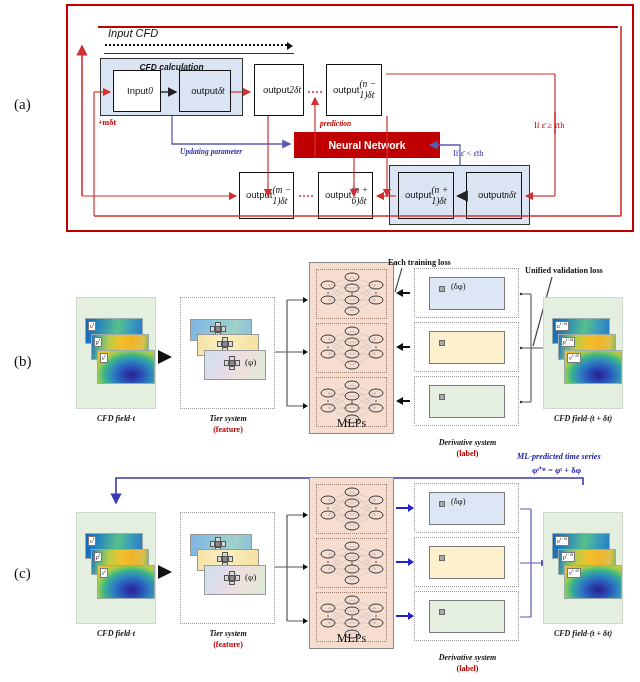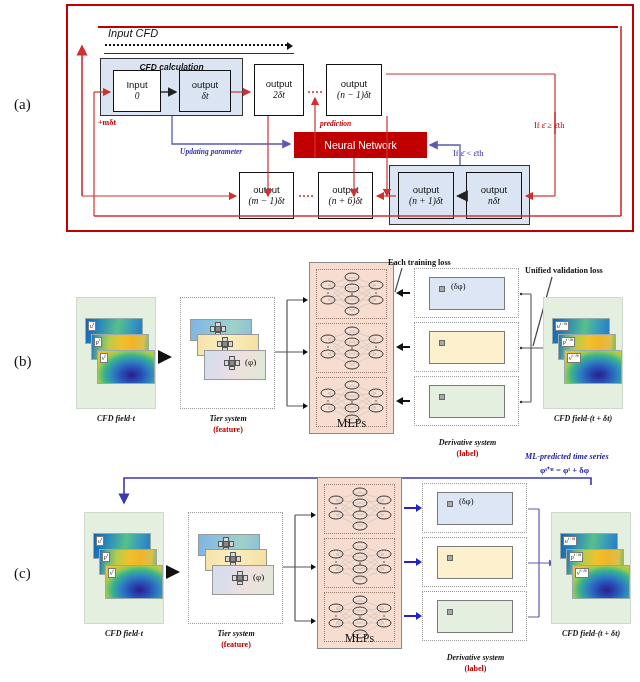--- a/index.html
+++ b/index.html
@@ -74,35 +74,37 @@
     background: #dbe4f2; border: 1.6px solid #333;
   }
   .cfd-calc-label {
     position: absolute; left: 0; right: 0; top: 3px;
     text-align: center; font-size: 8.5px; font-weight: bold; font-style: italic;
     font-family: "Liberation Sans", sans-serif; color: #111;
   }
 
   .a-box {
     position: absolute; background: #fff; border: 1.6px solid #111;
-    display: flex; flex-direction: column;
+    display: flex; 
     align-items: center; justify-content: center;
     font-size: 9.5px; line-height: 1.15; color: #111;
     font-family: "Liberation Sans", sans-serif;
+    padding-left: 6px;
   }
   .a-box .l2 { font-family: "Liberation Serif", serif; font-style: italic; }
 
   
   .nn-box {
     position: absolute; left: 226px; top: 126px;
-    width: 133px; height: 26px;
+    width: 146px; height: 26px;
     background: #c00000;
     display: flex; align-items: center; justify-content: center;
     color: #fff; font-size: 10.5px;
     font-family: "Liberation Sans", sans-serif;
+    font-weight: bold;
   }
 
   
   .a-cap { position: absolute; font-size: 8px; white-space: nowrap; }
   .a-cap.sans { font-family: Liberation Serif, serif; }
 
   
   .flow { position: absolute; }
 
   .cfd-field {
@@ -514,21 +516,21 @@
     <div class="field-card" style="left:14px; top:36px; width:58px; height:26px; background:linear-gradient(95deg,#2b6fc0 0%,#57b08a 12%,#b8cc4a 30%,#f2c02a 52%,#f0b42a 72%,#d8c050 90%,#7ab85a 100%);">
       <span class="field-tag">p<sup>t+δt</sup></span>
     </div>
     <div class="field-card" style="left:20px; top:52px; width:58px; height:34px; background:radial-gradient(ellipse at 60% 75%, #2b1e8c 0%, #2850b8 22%, #2f86c0 42%, #3ab48a 58%, #9ccc50 72%, #f0c030 88%, #e8b84c 100%);">
       <span class="field-tag">v<sup>t+δt</sup></span>
     </div>
   </div>
   <div class="cap" style="left:533px; top:414px; width:100px;">CFD field-(t + δt)</div>
 </div>
 
-<div class="flow" style="left:8px; top:0; width:524px; height:682px;padding-left:32px;">
+<div class="flow" style="left:0; top:0; width:524px; height:682px;padding-left:32px;">
 
   <div class="ml-cap" style="left:517px; top:452px;">ML-predicted time series</div>
   <div class="ml-eq" style="left:532px; top:464px;">φᵗ⁺ᶟᵗ = φᵗ + δφ</div>
 
   <svg class="overlay" style="left:0; top:0;" width="640" height="682">
     <defs>
       <marker id="ar-blue2" markerWidth="7" markerHeight="7" refX="6" refY="3.5" orient="auto">
         <path d="M0,0 L7,3.5 L0,7 z" fill="#3a3ab0"></path>
       </marker>
     </defs>

